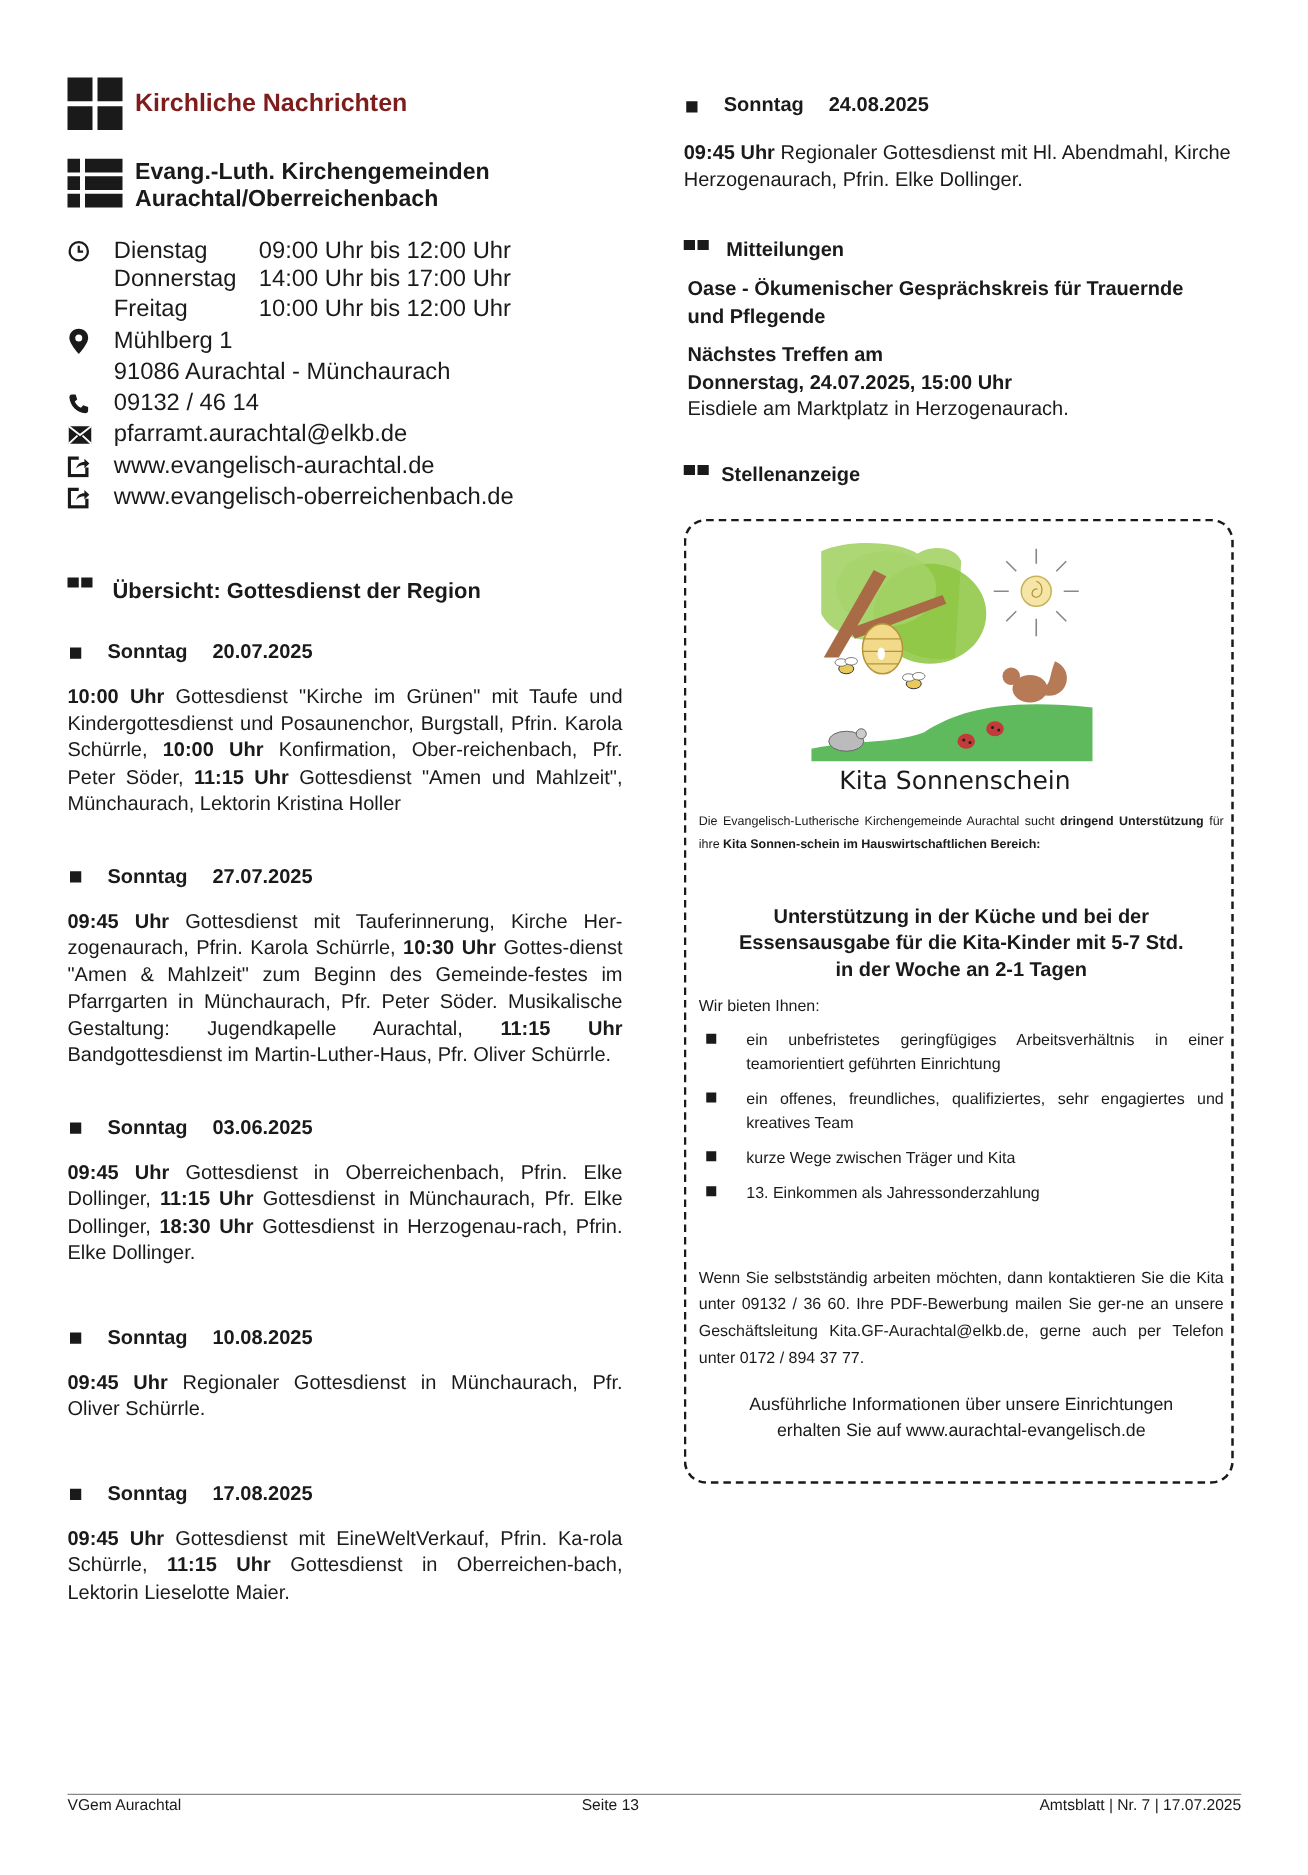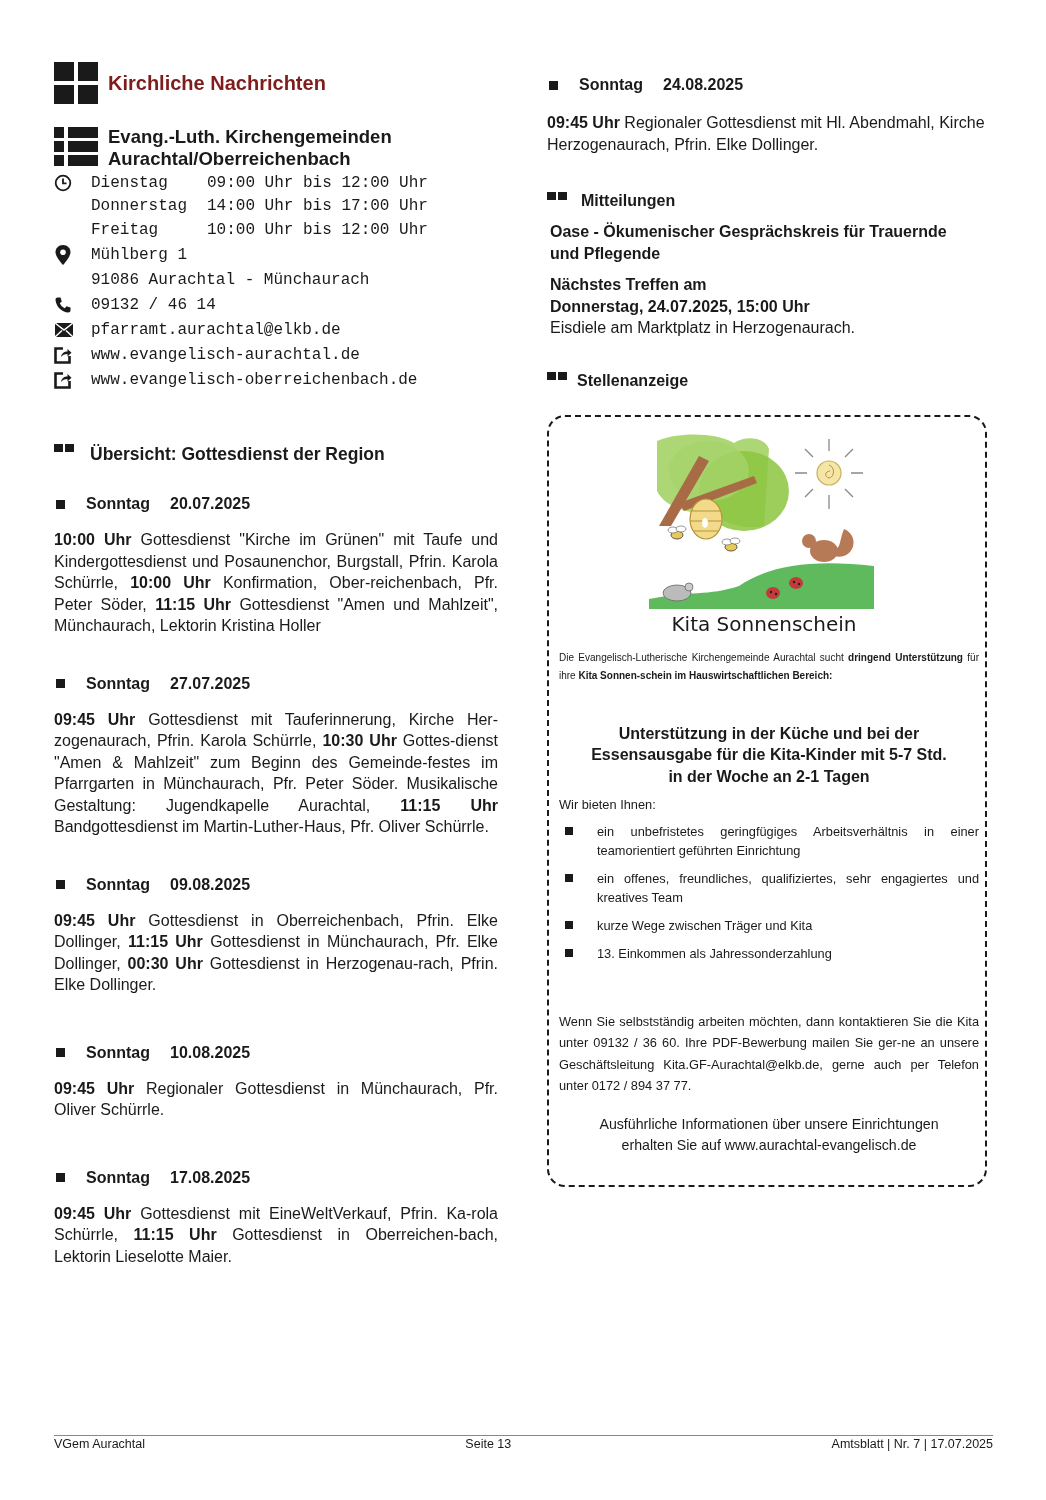--- a/index.html
+++ b/index.html
@@ -10,21 +10,21 @@
   .main-head { display: flex; align-items: center; gap: 10px; }
   .main-head .t { font-size: 20px; font-weight: bold; color: #7f1d1d; }
   .sub-head { display: flex; align-items: flex-start; gap: 10px; margin-top: 22px; }
   .sub-head .t { font-size: 18.5px; font-weight: bold; line-height: 22px; color: #1a1a1a; }
 
   .grid4 { width: 44px; height: 42px; display: grid; grid-template-columns: 20px 20px; grid-template-rows: 19px 19px; gap: 4px; }
   .grid4 span { background: #1a1a1a; display: block; }
   .list-icon { width: 44px; height: 40px; display: grid; grid-template-columns: 10px 30px; grid-template-rows: 11px 11px 11px; column-gap: 4px; row-gap: 3px; margin-top: 1px; }
   .list-icon span { background: #1a1a1a; display: block; }
 
-  .contact { font-size: 16px; font-family: Liberation Mono, monospace; }
+  .contact { margin-top: 18px; font-size: 19px; }
   .crow { display: flex; align-items: center; height: 25px; }
   .crow .ic { width: 37px; display: flex; align-items: center; justify-content: flex-start; }
   .crow .day { width: 116px; }
 
   .sec-head { display: flex; align-items: flex-start; font-size: 17.5px; font-weight: bold; }
   .sec-head .sq2 { display: inline-flex; gap: 2px; margin-right: 16px; }
   .sec-head .sq2 i { display: block; width: 9px; height: 8px; background: #1a1a1a; }
   .sec-head.small { font-size: 16px; }
   .sec-head.small .sq2 { margin-right: 14px; }
 
@@ -175,23 +175,23 @@
           <span class="sq"></span>
           <span>Sonntag</span>
           <span class="d">27.07.2025</span>
         </div>
         <div class="para"><b>09:45 Uhr</b> Gottesdienst mit Tauferinnerung, Kirche Her-zogenaurach, Pfrin. Karola Schürrle, <b>10:30 Uhr</b> Gottes-dienst "Amen &amp; Mahlzeit" zum Beginn des Gemeinde-festes im Pfarrgarten in Münchaurach, Pfr. Peter Söder. Musikalische Gestaltung: Jugendkapelle Aurachtal, <b>11:15 Uhr</b> Bandgottesdienst im Martin-Luther-Haus, Pfr. Oliver Schürrle.</div>
       </div>
       <div style="margin-top: 38px;">
         <div class="day-head">
           <span class="sq"></span>
           <span>Sonntag</span>
-          <span class="d">09.08.2025</span>
-        </div>
-        <div class="para"><b>09:45 Uhr</b> Gottesdienst in Oberreichenbach, Pfrin. Elke Dollinger, <b>11:15 Uhr</b> Gottesdienst in Münchaurach, Pfr. Elke Dollinger, <b>00:30 Uhr</b> Gottesdienst in Herzogenau-rach, Pfrin. Elke Dollinger.</div>
+          <span class="d">03.06.2025</span>
+        </div>
+        <div class="para"><b>09:45 Uhr</b> Gottesdienst in Oberreichenbach, Pfrin. Elke Dollinger, <b>11:15 Uhr</b> Gottesdienst in Münchaurach, Pfr. Elke Dollinger, <b>18:30 Uhr</b> Gottesdienst in Herzogenau-rach, Pfrin. Elke Dollinger.</div>
       </div>
       <div style="margin-top: 48px;">
         <div class="day-head">
           <span class="sq"></span>
           <span>Sonntag</span>
           <span class="d">10.08.2025</span>
         </div>
         <div class="para"><b>09:45 Uhr</b> Regionaler Gottesdienst in Münchaurach, Pfr. Oliver Schürrle.</div>
       </div>
       <div style="margin-top: 48px;">

